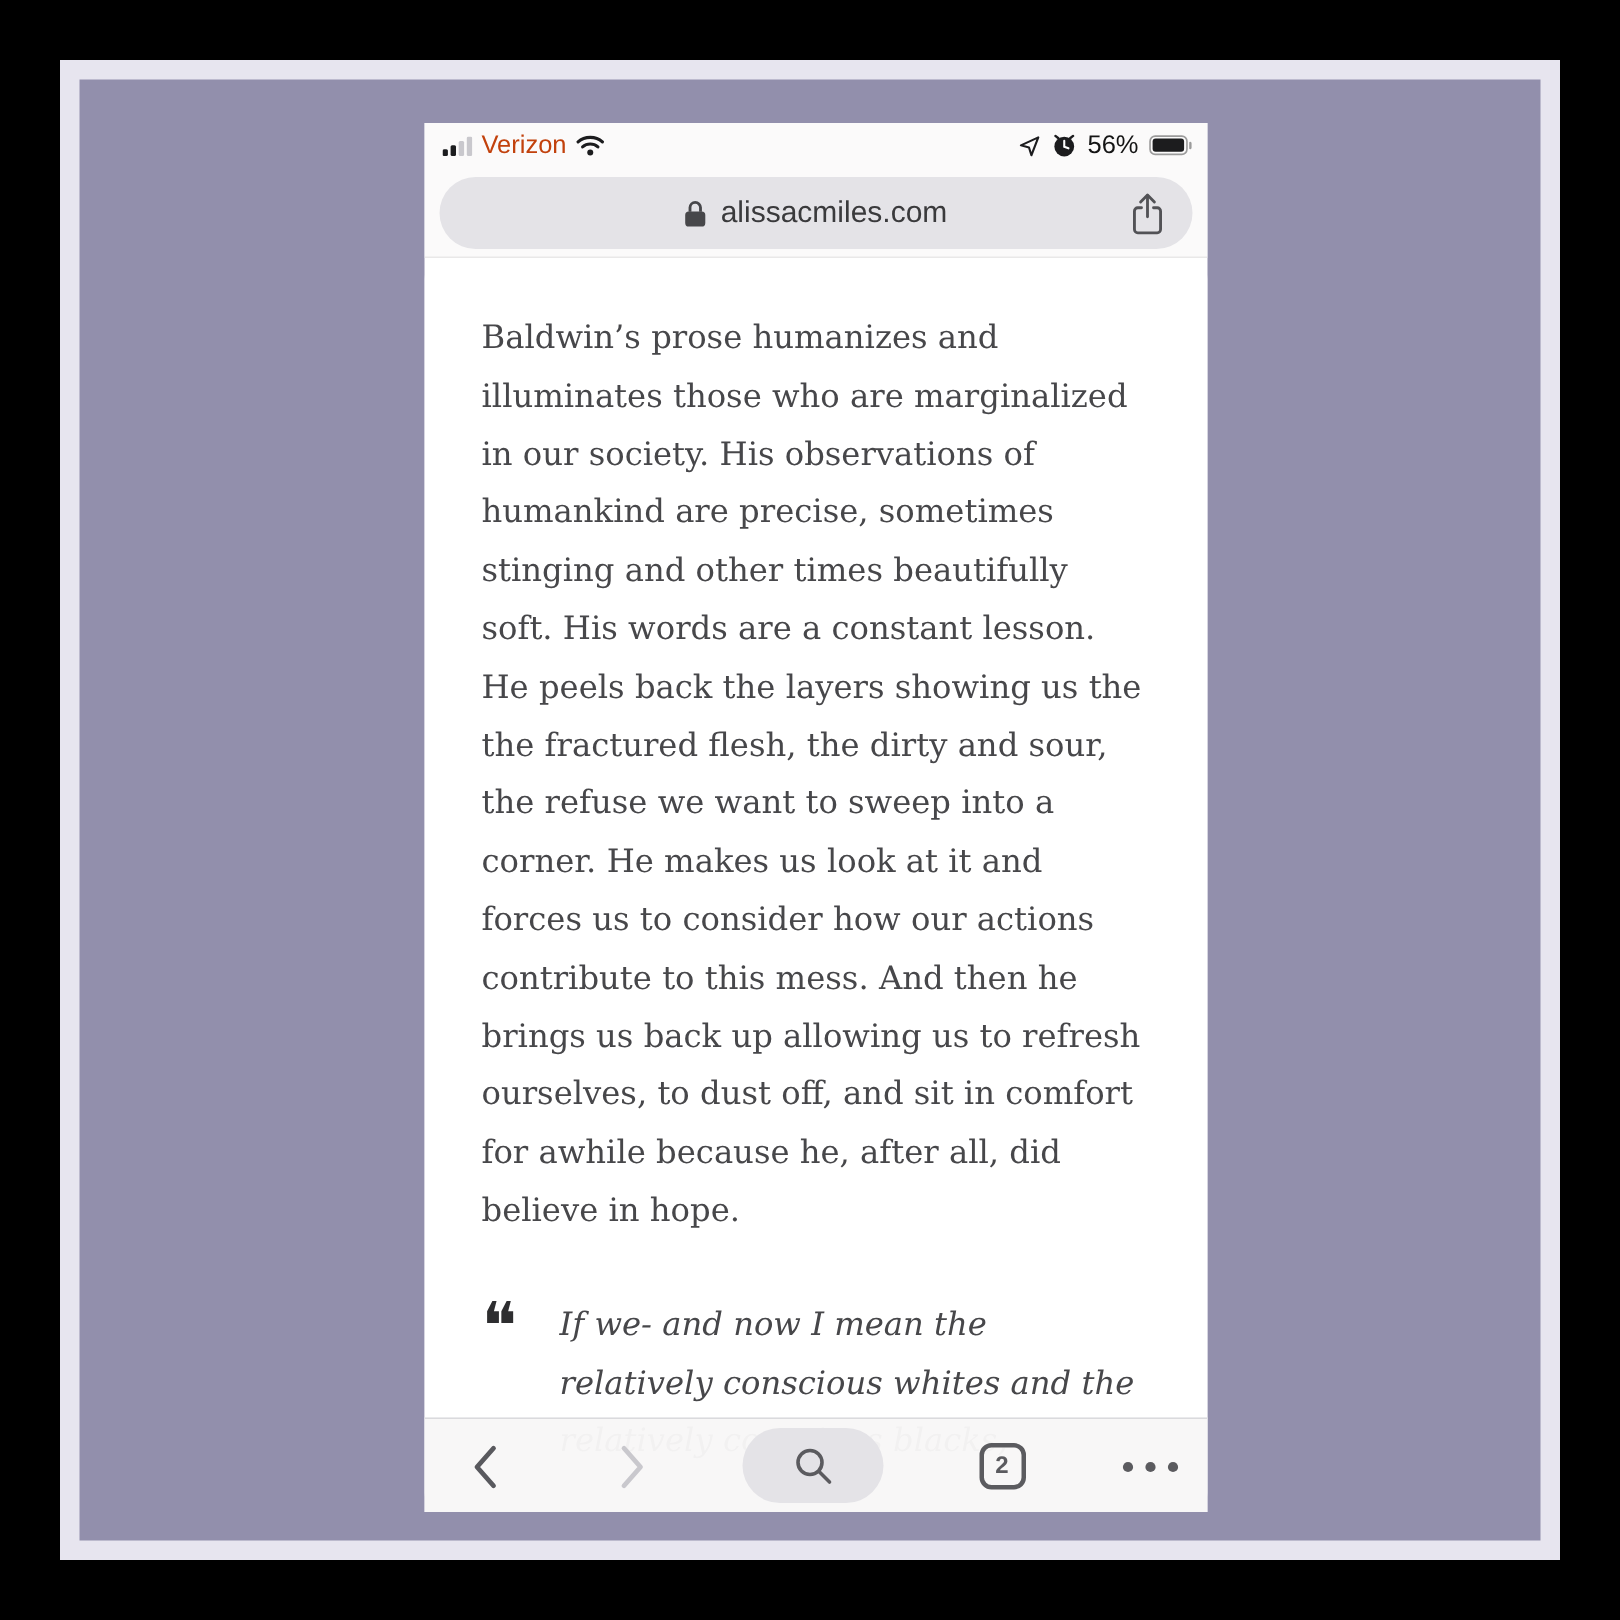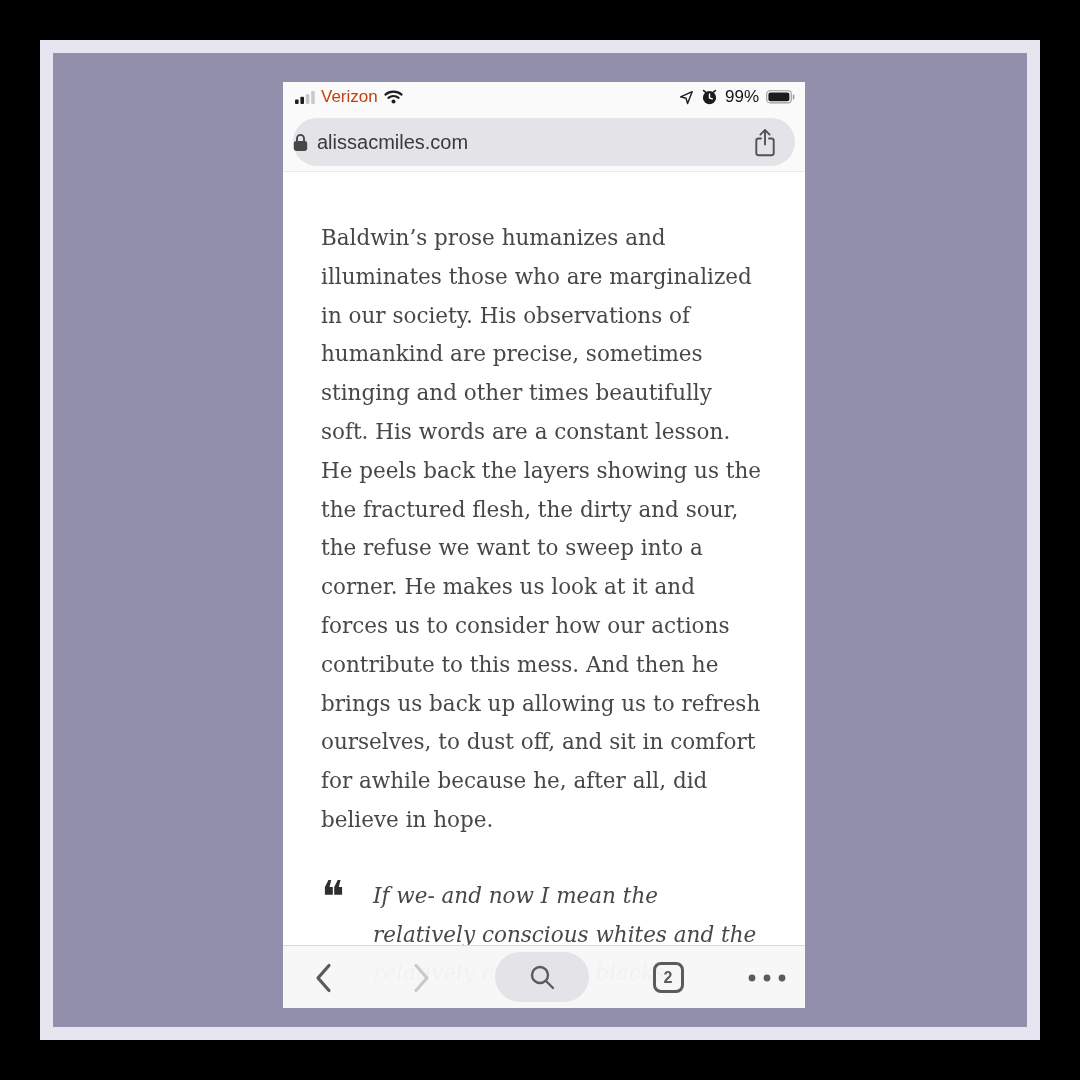--- a/index.html
+++ b/index.html
@@ -33,32 +33,32 @@
 
   
   .url-bar {
     position: absolute; left: 0; top: 30px; width: 100%; height: 60px;
     background: #fbfafa; z-index: 3;
     border-bottom: 1px solid rgba(0,0,0,0.07);
   }
   .address-pill {
     position: absolute; left: 10px; right: 10px; top: 6px; height: 48px;
     background: #e4e3e7; border-radius: 24px;
-    display: flex; align-items: center; gap: 9px;
+    display: flex; align-items: center; justify-content: center; gap: 9px;
     cursor: pointer;
   }
   .url-domain { font-size: 20px; color: #3a3a3c; }
   .share-btn { position: absolute; right: 14px; top: 9px; width: 32px; height: 32px;
     display: flex; align-items: center; justify-content: center; cursor: pointer;
     background: none; border: none; }
 
   
   .content {
     position: absolute; left: 0; top: 91px; width: 100%; height: 835px;
-    background: #fff; padding: 46px 44px 0 38px; z-index: 1; border-radius: 13px;
+    background: #fff; padding: 34px 44px 0 38px; z-index: 1; border-radius: 13px;
   }
   .paragraph {
     font-family: "DejaVu Serif", "Liberation Serif", serif;
     font-size: 21.5px; line-height: 38.8px; color: #47474a;
     text-align: left;
   }
   .quote-block {
     display: flex; margin-top: 37px; align-items: flex-start;
   }
   .quote-mark {
@@ -135,21 +135,21 @@
         </svg>
       </span>
       <span>
         <svg width="17" height="16" viewBox="0 0 17 16">
           <line x1="2.6" y1="1.6" x2="4.6" y2="3.2" stroke="#1c1c1e" stroke-width="1.6" stroke-linecap="round"></line>
           <line x1="14.4" y1="1.6" x2="12.4" y2="3.2" stroke="#1c1c1e" stroke-width="1.6" stroke-linecap="round"></line>
           <circle cx="8.5" cy="8.7" r="6.6" fill="#1c1c1e"></circle>
           <path d="M8.5 4.9 V8.9 L11.3 9.9" stroke="#ffffff" stroke-width="1.4" fill="none" stroke-linecap="round"></path>
         </svg>
       </span>
-      <span class="sb-pct">99%</span>
+      <span class="sb-pct">56%</span>
       <span>
         <svg width="29" height="14" viewBox="0 0 29 14">
           <rect x="0.7" y="0.7" width="24.6" height="12.2" rx="3.4" fill="none" stroke="rgba(0,0,0,0.38)" stroke-width="1.1"></rect>
           <rect x="2.4" y="2.4" width="21" height="8.8" rx="2" fill="#1c1c1e"></rect>
           <path d="M26.8 4.8 a1 1 0 0 1 1.6 1 v2.4 a1 1 0 0 1 -1.6 1 Z" fill="rgba(0,0,0,0.38)"></path>
         </svg>
       </span>
     </div>
   </div>
 

